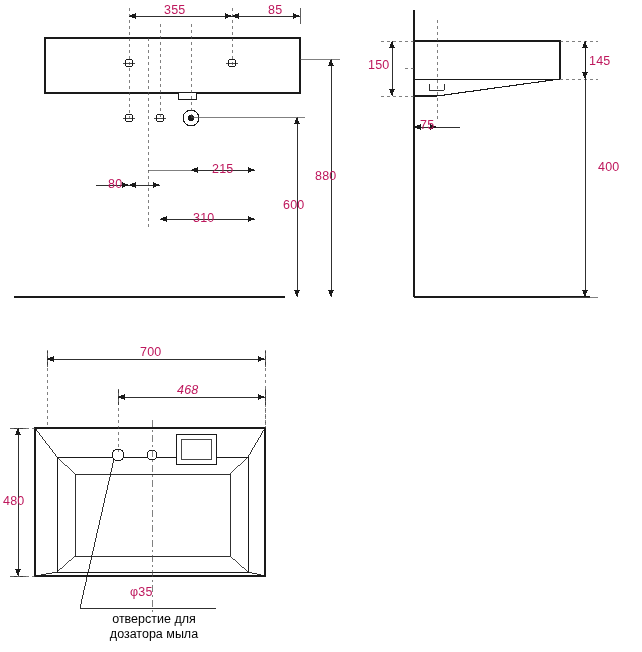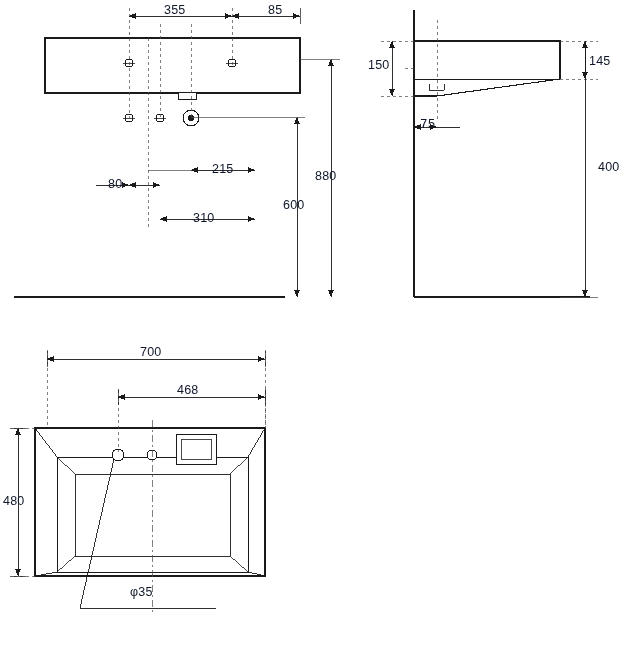--- a/index.html
+++ b/index.html
@@ -20,21 +20,21 @@
     position: absolute;
     left: 0;
     top: 0;
     width: 642px;
     height: 652px;
   }
   .dim-label {
     position: absolute;
     font-family: "Liberation Sans", sans-serif;
     font-size: 12.5px;
-    color: #0f172a;
+    color: #be185d;
     white-space: nowrap;
     letter-spacing: 0.2px;
   }
   .note {
     position: absolute;
     font-family: "Liberation Sans", sans-serif;
     font-size: 12.5px;
     color: #000000;
     line-height: 15px;
     white-space: pre;
@@ -247,22 +247,24 @@
   <div class="dim-label" style="left:164px; top:3px;">355</div>
   <div class="dim-label" style="left:268px; top:3px;">85</div>
   <div class="dim-label" style="left:212px; top:162px;text-align:center;">215</div>
   <div class="dim-label" style="left:96px; top:177px;margin-left:12px;">80</div>
   <div class="dim-label" style="left:193px; top:211px;">310</div>
   <div class="dim-label" style="left:315px; top:169px;">880</div>
   <div class="dim-label" style="left:283px; top:198px;">600</div>
 
   <div class="dim-label" style="left:368px; top:58px;">150</div>
   <div class="dim-label" style="left:589px; top:54px;">145</div>
-  <div class="dim-label" style="left:420px; top:118px;font-family:Liberation Mono, monospace;">75</div>
+  <div class="dim-label" style="left:420px; top:118px;">75</div>
   <div class="dim-label" style="left:598px; top:160px;">400</div>
 
   <div class="dim-label" style="left:140px; top:345px;">700</div>
-  <div class="dim-label" style="left:177px; top:383px;">468</div>
+  <div class="dim-label" style="left:177px; top:383px;font-style:italic;">468</div>
   <div class="dim-label" style="left:3px; top:494px;">480</div>
   <div class="dim-label" style="left:130px; top:585px;">φ35</div>
 
+  <div class="note" style="left:84px; top:612px; width:140px;">отверстие для
+дозатора мыла</div>
 
 </div>
 
 </body></html>

